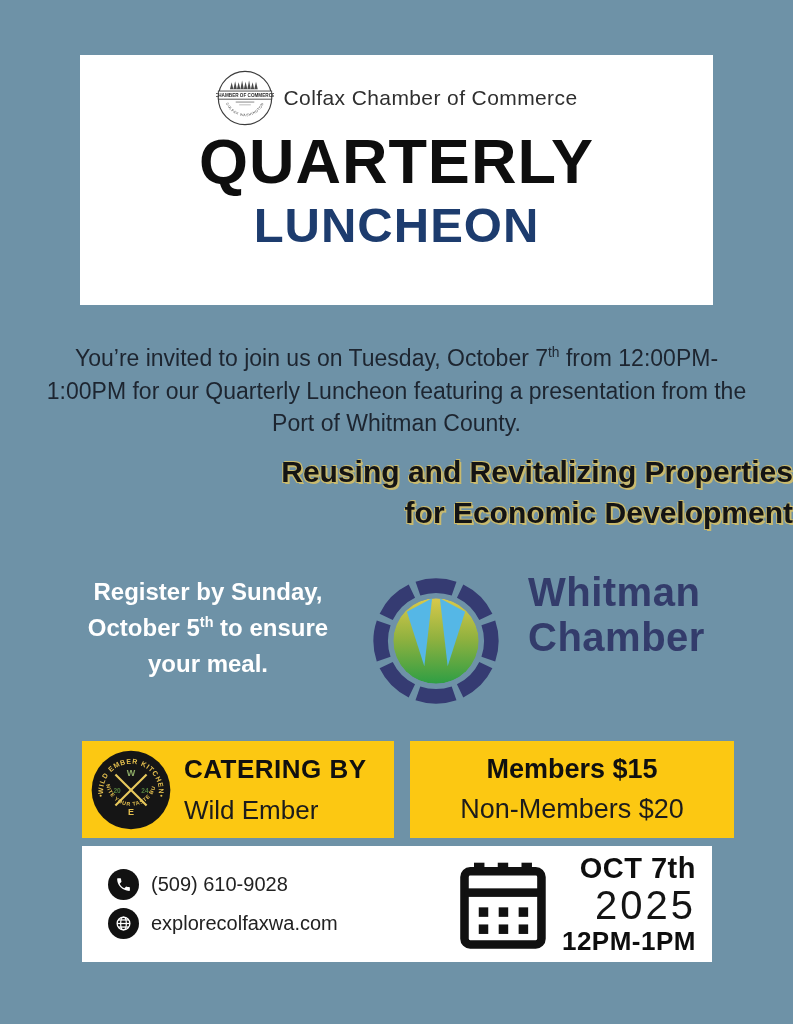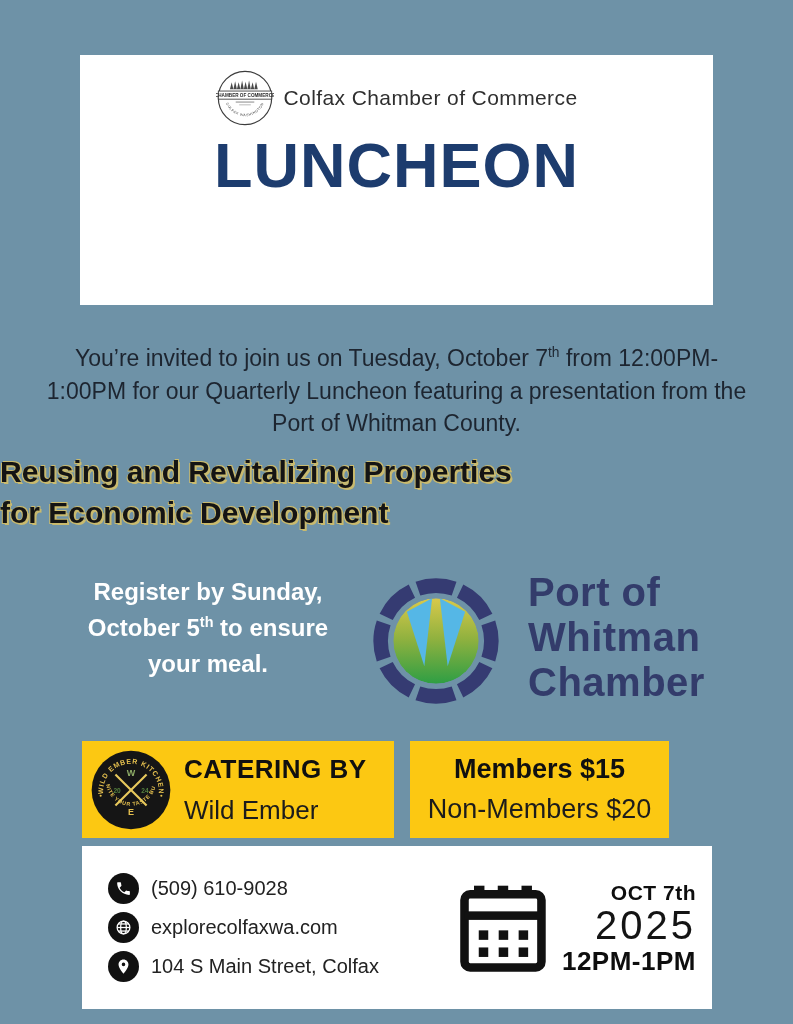--- a/index.html
+++ b/index.html
@@ -21,35 +21,35 @@
     display:flex; justify-content:center; align-items:center; gap:10px;
     padding-top:14px;
   }
   .chamber-logo { width:58px; height:58px; flex:0 0 auto; }
   .org-name { font-size:21px; color:#2f2f2f; letter-spacing:.4px; }
   .title1 {
     font-size:63px; font-weight:800; letter-spacing:1px;
     color:#0e0e0e; line-height:1.03; margin-top:2px;
   }
   .title2 {
-    font-size:63px; font-weight:800; letter-spacing:1px;
+    font-size:49px; font-weight:800; letter-spacing:1px;
     color:#1d3c6e; line-height:1.03; margin-top:6px;
   }
 
   
   .invite {
     position:absolute; top:342px; left:46px; right:46px;
     text-align:center; font-size:23px; line-height:1.42;
     color:#1d2530; font-weight:500;
   }
   .invite sup { font-size:60%; }
 
   
   .topic {
-    position:absolute; top:452px; left:0; right:0; text-align:left;
+    position:absolute; top:452px; left:0; right:0; text-align:right;
     font-size:30px; font-weight:800; color:#141414; line-height:1.35;
     text-shadow:2px 2px 0 #c9ba6e, -1px 1px 0 #c9ba6e, 1px -1px 0 #c9ba6e;
   }
 
   
   .register {
     position:absolute; left:80px; top:574px; width:256px;
     text-align:center; color:#ffffff; font-size:24px; font-weight:700;
     line-height:1.5;
   }
@@ -66,50 +66,50 @@
     position:absolute; left:82px; top:741px; width:312px; height:97px;
     background:#fcc812; display:flex; align-items:center; gap:12px;
     padding-left:8px;
   }
   .wild-logo { width:82px; height:82px; flex:0 0 auto; }
   .catering-text { flex:1; padding-right:8px; }
   .catering-label { font-size:26px; font-weight:800; color:#101010; letter-spacing:.5px; }
   .catering-vendor { font-size:26px; font-weight:400; color:#1c1c1c; margin-top:10px; }
 
   .box-price {
-    position:absolute; left:410px; top:741px; width:259px; height:97px;
+    position:absolute; left:410px; top:741px; width:324px; height:97px;
     background:#fcc812; display:flex; flex-direction:column;
     justify-content:center; align-items:center;
   }
   .price-members { font-size:27px; font-weight:800; color:#101010; }
   .price-nonmembers { font-size:27px; font-weight:400; color:#1c1c1c; margin-top:9px; }
 
   
   .panel-bottom {
-    position:absolute; left:82px; top:846px; width:630px; height:163px;
+    position:absolute; left:82px; top:846px; width:630px; height:116px;
     background:#ffffff; display:flex; align-items:center;
   }
   .contact-list {
     display:flex; flex-direction:column; gap:8px; padding-left:26px;
   }
   .contact-row { display:flex; align-items:center; gap:12px; }
   .contact-icon {
     width:31px; height:31px; border-radius:50%; background:#111111;
     display:flex; align-items:center; justify-content:center; flex:0 0 auto;
   }
   .contact-icon svg { width:17px; height:17px; }
   .contact-text { font-size:20px; color:#222222; }
 
   .event-block {
     margin-left:auto; display:flex; align-items:center; gap:12px;
     padding-right:16px;
   }
   .calendar-icon { width:95px; height:95px; }
   .event-text { text-align:right; line-height:1; }
-  .event-date { font-size:21px; font-weight:800; color:#0e0e0e; letter-spacing:.5px; }
+  .event-date { font-size:29px; font-weight:800; color:#0e0e0e; letter-spacing:.5px; }
   .event-year { font-size:40px; font-weight:400; color:#141414; letter-spacing:3px; margin-top:2px; }
   .event-time { font-size:26px; font-weight:800; color:#0e0e0e; margin-top:3px; letter-spacing:.5px; }
 </style>
 </head>
 <body>
 
 <div class="flyer">
 
   <div class="panel-top">
     <div class="logo-row">
@@ -131,20 +131,21 @@
         <rect x="40" y="61" width="20" height="1.6" fill="#b5b5b5"></rect>
         <defs>
             <path id="seal-arc" d="M 17,58 A 35,35 0 0 0 83,58"></path>
           </defs>
         <text font-size="6" fill="#3c3c3c" letter-spacing="1">
           <textPath href="#seal-arc" startOffset="50%" text-anchor="middle">COLFAX WASHINGTON</textPath>
         </text>
       </svg>
       <span class="org-name">Colfax Chamber of Commerce</span>
     </div>
+    <div class="title1">QUARTERLY</div>
     <div class="title2">LUNCHEON</div>
   </div>
 
   <p class="invite"><span>You’re invited to join us on Tuesday, October 7</span><sup>th</sup><span> from 12:00PM-1:00PM for our Quarterly Luncheon featuring a presentation from the Port of Whitman County.</span></p>
 
   <div class="topic">
     <div>Reusing and Revitalizing Properties</div>
     <div>for Economic Development</div>
   </div>
 
@@ -163,21 +164,20 @@
     </defs>
     <circle cx="70" cy="70" r="57" fill="none" stroke="#353b72" stroke-width="15" stroke-dasharray="38 6.7" stroke-dashoffset="19" transform="rotate(-90 70 70)"></circle>
     <g clip-path="url(#pw-clip)">
       <circle cx="70" cy="70" r="44" fill="url(#pw-grad)"></circle>
       <polygon points="40,40 66,26 58,96" fill="#55b7e6"></polygon>
       <polygon points="74,26 100,40 82,96" fill="#55b7e6"></polygon>
     </g>
   </svg>
 
   <div class="port-name">
-    <div>Port of</div>
     <div>Whitman</div>
     <div>Chamber</div>
   </div>
 
   <div class="box-catering">
     <svg class="wild-logo" viewBox="0 0 100 100">
       <circle cx="50" cy="50" r="48" fill="#151515"></circle>
       <defs>
         <path id="we-top" d="M 16,52 A 34,34 0 0 1 84,52"></path>
         <path id="we-bot" d="M 20,46 A 31,31 0 0 0 80,46"></path>
@@ -226,28 +226,20 @@
             <circle cx="12" cy="12" r="9"></circle>
             <ellipse cx="12" cy="12" rx="4" ry="9"></ellipse>
             <line x1="3" y1="12" x2="21" y2="12"></line>
             <line x1="4.2" y1="7" x2="19.8" y2="7"></line>
             <line x1="4.2" y1="17" x2="19.8" y2="17"></line>
           </svg>
         </span>
         <span class="contact-text">explorecolfaxwa.com</span>
       </div>
 
-      <div class="contact-row">
-        <span class="contact-icon">
-          <svg viewBox="0 0 24 24" fill="#ffffff">
-            <path d="M12 2C8.1 2 5 5.1 5 9c0 5.2 7 13 7 13s7-7.8 7-13c0-3.9-3.1-7-7-7zm0 9.5A2.5 2.5 0 1 1 12 6.5a2.5 2.5 0 0 1 0 5z"></path>
-          </svg>
-        </span>
-        <span class="contact-text">104 S Main Street, Colfax</span>
-      </div>
 
     </div>
 
     <div class="event-block">
       <svg class="calendar-icon" viewBox="0 0 100 100">
         <rect x="20" y="6" width="11" height="18" fill="#111"></rect>
         <rect x="45" y="6" width="11" height="18" fill="#111"></rect>
         <rect x="70" y="6" width="11" height="18" fill="#111"></rect>
         <rect x="10" y="15" width="81" height="77" rx="6" fill="#ffffff" stroke="#111" stroke-width="9"></rect>
         <rect x="10" y="33" width="81" height="9" fill="#111"></rect>

